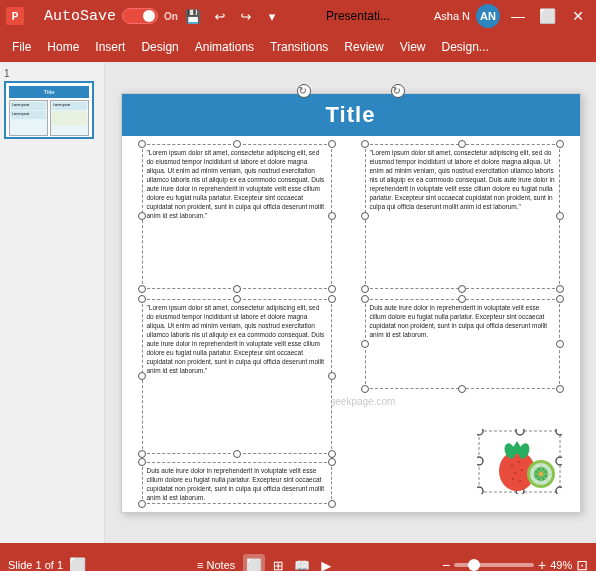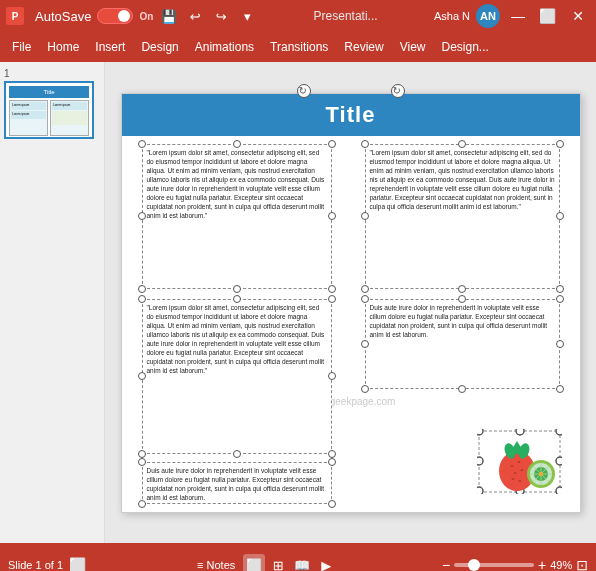--- a/index.html
+++ b/index.html
@@ -9,26 +9,26 @@
     #title-bar {
       background: #c0392b;
       height: 32px;
       display: flex;
       align-items: center;
       padding: 0 6px;
       gap: 6px;
     }
     #title-bar .app-icon { width: 18px; height: 18px; background: #e74c3c; border-radius: 2px; display: flex; align-items: center; justify-content: center; flex-shrink: 0; }
     #title-bar .app-icon span { color: white; font-size: 10px; font-weight: bold; }
-    #autosave-label { color: white; font-size: 13px; margin-left: 5px; }
+    #autosave-label { color: white; font-size: 15px; margin-left: 14px; font-family: Liberation Mono, monospace; }
     #autosave-toggle { background: #e74c3c; border: 1px solid #ff6b6b; border-radius: 10px; width: 36px; height: 16px; display: flex; align-items: center; justify-content: flex-end; padding-right: 2px; cursor: pointer; }
     #autosave-toggle span { background: white; border-radius: 50%; width: 12px; height: 12px; display: block; }
     #autosave-on { color: #ffcccc; font-size: 10px; font-weight: bold; }
     .title-bar-btn { background: none; border: none; color: white; cursor: pointer; width: 20px; height: 20px; display: flex; align-items: center; justify-content: center; font-size: 13px; }
-    #file-title { color: #e5e5e5; font-size: 12px; flex: 1; text-align: center; }
+    #file-title { color: #000000; font-size: 12px; flex: 1; text-align: center; }
     #search-box { background: rgba(255,255,255,0.15); border: none; border-radius: 3px; color: white; font-size: 11px; padding: 2px 8px; width: 120px; outline: none; }
     #search-box::placeholder { color: rgba(255,255,255,0.7); }
     #user-badge { background: #2e86c1; border-radius: 50%; width: 24px; height: 24px; display: flex; align-items: center; justify-content: center; color: white; font-size: 11px; font-weight: bold; flex-shrink: 0; }
     .window-ctrl { background: none; border: none; color: white; font-size: 14px; cursor: pointer; width: 24px; height: 24px; display: flex; align-items: center; justify-content: center; }
 
     
     #menu-bar {
       background: #c0392b;
       height: 30px;
       display: flex;

